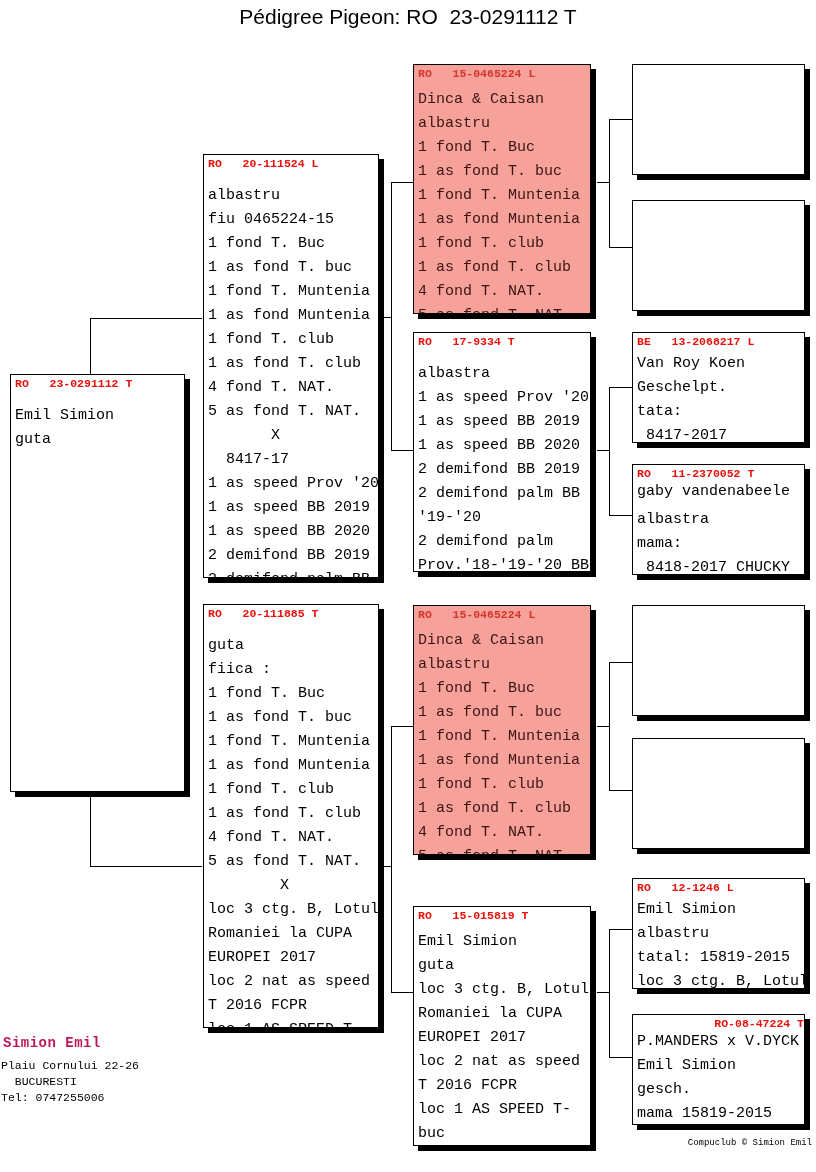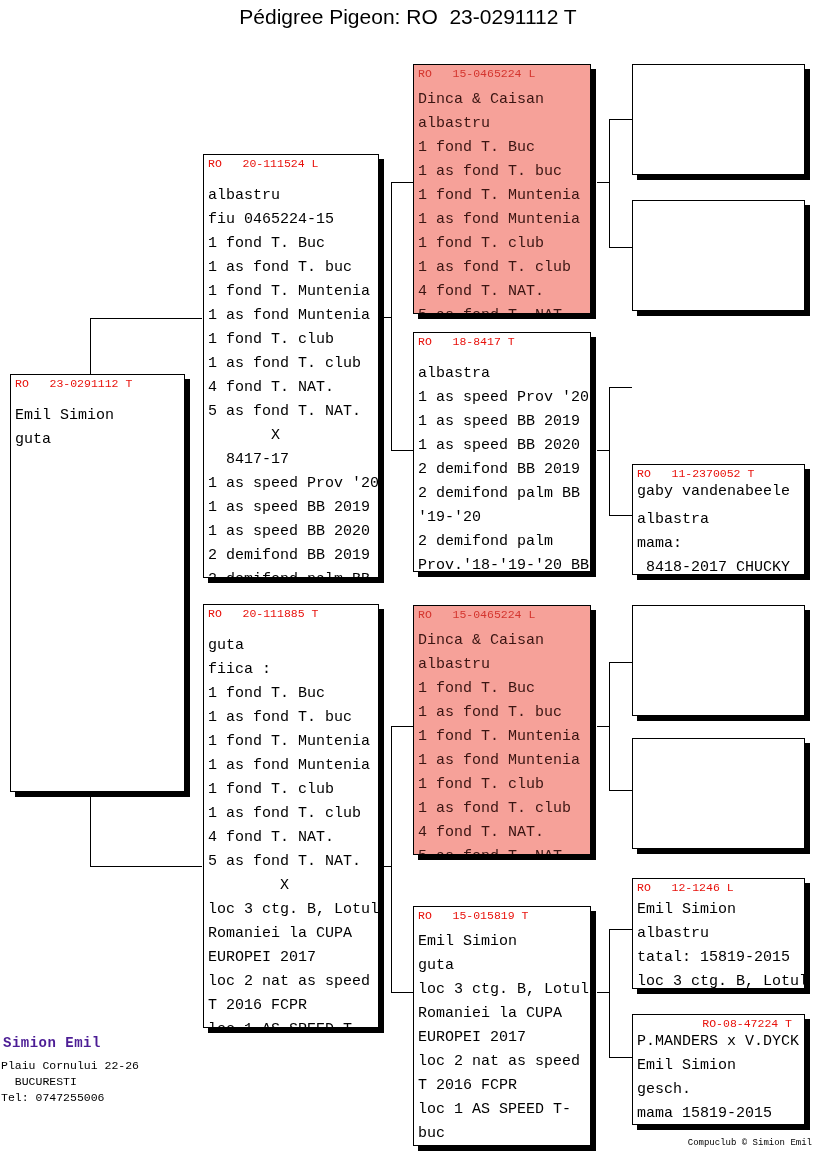--- a/index.html
+++ b/index.html
@@ -14,43 +14,43 @@
     position:absolute;left:0;top:5px;width:816px;text-align:center;
     font-family:"Liberation Sans","DejaVu Sans",sans-serif;
     font-size:21px;color:#000;letter-spacing:0px;white-space:pre;
   }
 
   
   .box{position:absolute;box-sizing:border-box;background:#ffffff;
        border:1.4px solid #000;box-shadow:5px 5px 0 0 #000;overflow:hidden;}
   .box.pink{background:#f6a199;}
   .box .hdr{
-     color:#e8120c;font-weight:normal;font-size:11.5px;line-height:13px;
-     white-space:pre;padding:2px 12px 0 4px;letter-spacing:0px;
+     color:#e8120c;font-weight:bold;font-size:11.5px;line-height:13px;
+     white-space:pre;padding:2px 0 0 4px;letter-spacing:0px;
   }
   .box.pink .hdr{color:#d4352e;}
   .box .body{
      color:#000;font-size:15px;line-height:24px;white-space:pre;
      padding:0 0 0 4px;letter-spacing:0px;
   }
   .box.pink .body{color:#3a1512;}
   .box .body.gap-lg{padding-top:14px;}
   .box .body.gap-md{padding-top:8px;}
   .box .body.gap-sm{padding-top:4px;}
   .box .hdr.center{text-align:right;padding-left:0;}
 
   
   .ln{position:absolute;background:#000;}
   .ln.h{height:1.4px;}
   .ln.v{width:1.4px;}
 
   
   .owner-name{
     position:absolute;left:3px;top:1035px;font-size:14px;font-weight:bold;
-    color:#4c1d95;white-space:pre;letter-spacing:0.5px;
+    color:#be185d;white-space:pre;letter-spacing:0.5px;
   }
   .owner-addr{
     position:absolute;left:1px;top:1058px;font-size:11.5px;line-height:16px;
     color:#000;white-space:pre;
   }
   .copyright{
     position:absolute;right:4px;top:1138px;font-size:9px;font-weight:normal;
     color:#000;white-space:pre;letter-spacing:0px;
   }
 </style>
@@ -160,21 +160,21 @@
 1 as fond T. buc
 1 fond T. Muntenia
 1 as fond Muntenia
 1 fond T. club
 1 as fond T. club
 4 fond T. NAT.
 5 as fond T. NAT.</div>
   </div>
 
   <div class="box" style="left:413px;top:332px;width:178px;height:240px;">
-    <div class="hdr">RO   18-8417 T</div>
+    <div class="hdr">RO   17-9334 T</div>
     <div class="body gap-lg">albastra
 1 as speed Prov '20
 1 as speed BB 2019
 1 as speed BB 2020
 2 demifond BB 2019
 2 demifond palm BB
 '19-'20
 2 demifond palm
 Prov.'18-'19-'20 BB
 3 viteza BB 2019
@@ -213,20 +213,27 @@
 
   <div class="box" style="left:632px;top:64px;width:173px;height:111px;">
     <div class="hdr"></div>
     <div class="body gap-md"></div>
   </div>
   <div class="box" style="left:632px;top:200px;width:173px;height:111px;">
     <div class="hdr"></div>
     <div class="body gap-md"></div>
   </div>
 
+  <div class="box" style="left:632px;top:332px;width:173px;height:111px;">
+    <div class="hdr">BE   13-2068217 L</div>
+    <div class="body gap-sm">Van Roy Koen
+Geschelpt.
+tata:
+ 8417-2017</div>
+  </div>
   <div class="box" style="left:632px;top:464px;width:173px;height:111px;">
     <div class="hdr">RO   11-2370052 T</div>
     <div class="body">gaby vandenabeele</div>
     <div class="body gap-sm">albastra
 mama:
  8418-2017 CHUCKY</div>
   </div>
 
   <div class="box" style="left:632px;top:605px;width:173px;height:111px;">
     <div class="hdr"></div>

